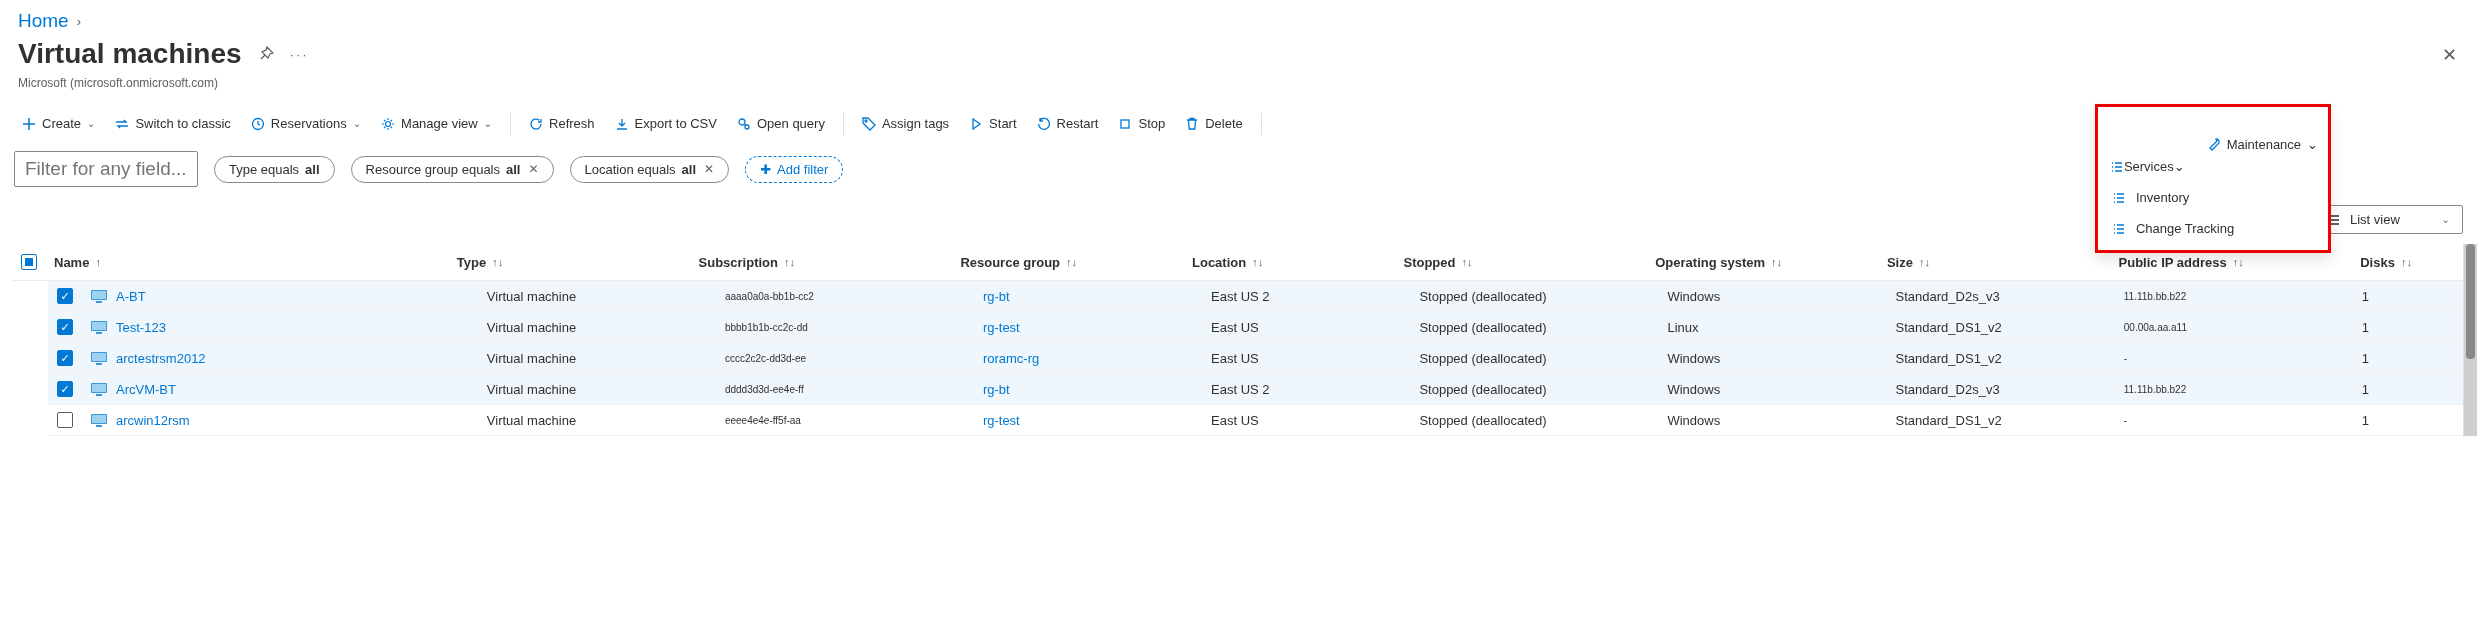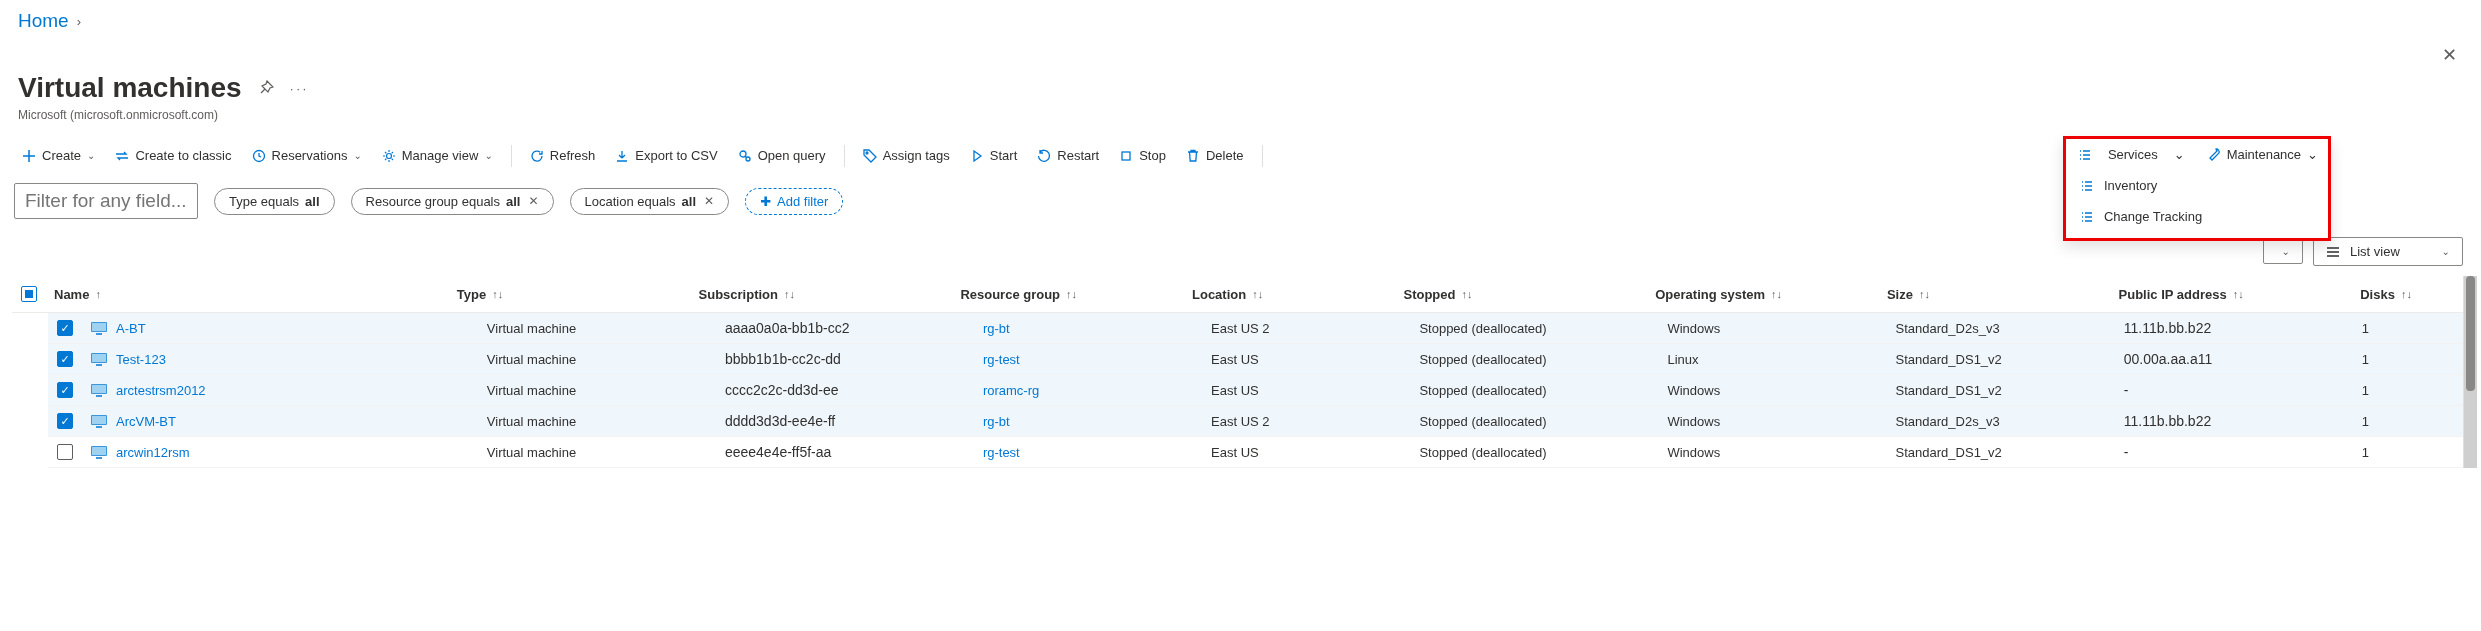--- a/index.html
+++ b/index.html
@@ -12,21 +12,21 @@
 }
 a { color: #0078d4; text-decoration: none; cursor: pointer; }
 
 
 .breadcrumb { padding: 10px 18px 4px; display: flex; align-items: center; gap: 8px; }
 .breadcrumb a { font-size: 19px; }
 .breadcrumb .chev { color: #605e5c; }
 
 
 .title-row { display: flex; justify-content: space-between; align-items: flex-start; padding: 2px 18px 4px; }
-.title-left { display: flex; align-items: center; gap: 16px; margin-top: 34px; }
+.title-left { display: flex; align-items: center; gap: 16px; }
 .page-title { font-size: 28px; font-weight: 600; }
 .subtitle { font-size: 12px; color: #605e5c; padding: 0 18px 14px; }
 .icon-btn { cursor: pointer; color: #605e5c; display: inline-flex; align-items: center; }
 .close-x { font-size: 18px; color: #605e5c; cursor: pointer; padding: 6px; }
 
 
 .toolbar {
   display: flex; align-items: center; gap: 4px;
   padding: 6px 14px;
   flex-wrap: wrap;
@@ -67,22 +67,23 @@
   position: absolute;
   right: 150px; top: 0px;
   background: #fff;
   border: 3px solid #e00; 
   box-shadow: 0 6px 14px rgba(0,0,0,0.12);
   z-index: 20;
   min-width: 160px;
   padding-bottom: 6px;
 }
 .drop-panel .dp-header {
-  display: flex; align-items: center; gap: 16px;
+  display: flex; align-items: center; gap: 0;
   padding: 8px 12px;
+  margin-top: 44px;
 }
 .drop-panel .dp-item {
   display: flex; align-items: center; gap: 10px;
   padding: 8px 14px 8px 14px; cursor: pointer;
 }
 .drop-panel .ico { color: #0078d4; display: inline-flex; }
 .dp-header-right { display:flex; align-items:center; gap:6px; padding:8px 10px;}
 .dp-row { display:flex; justify-content:space-between; align-items:center; }
 
 
@@ -116,21 +117,21 @@
   background:#fff; cursor:pointer;
 }
 .chk.checked { background:#0078d4; border-color:#0078d4; color:#fff; }
 .chk.semi { background:#fff; border-color:#0078d4; }
 .chk.semi::after { content:""; width:8px; height:8px; background:#0078d4; }
 .chk.checked::after { content:"✓"; font-size:11px; line-height:1; }
 .chk-cell { display:flex; align-items:center; justify-content:center;}
 .namecell { display:flex; align-items:center; gap:8px; }
 .vm-icon { width:18px; height:14px; display:inline-flex; }
 .namecell a { color:#0078d4; }
-.sub-txt { font-size:14px; }
+.sub-txt { font-size:10px; }
 .rg-link { color:#0078d4; font-size:13px;}
 
 .scrollbar-fake {
   width: 14px; background: linear-gradient(#cfcfcf,#cfcfcf);
   border-left:1px solid #e1dfdd; position:relative;
 }
 .scrollbar-thumb {
   position:absolute; top:0; left:2px; right:2px; height:60%;
   background:#8a8886; border-radius:4px;
 }
@@ -168,21 +169,21 @@
       </span>
     <span>Create</span>
     <span class="caret">⌄</span>
   </button>
   <button class="tbtn">
     <span class="ico">
         <svg width="14" height="14" viewBox="0 0 14 14" stroke="#0078d4" fill="none" stroke-width="1.3">
           <path d="M1 5h10l-2-2M13 9H3l2 2"></path>
         </svg>
       </span>
-    <span>Create to classic</span>
+    <span>Switch to classic</span>
   </button>
   <button class="tbtn">
     <span class="ico">
         <svg width="14" height="14" viewBox="0 0 14 14" stroke="#0078d4" fill="none" stroke-width="1.3">
           <circle cx="7" cy="7" r="5.5"></circle>
           <path d="M7 4v3l2 1"></path>
         </svg>
       </span>
     <span>Reservations</span>
     <span class="caret">⌄</span>

